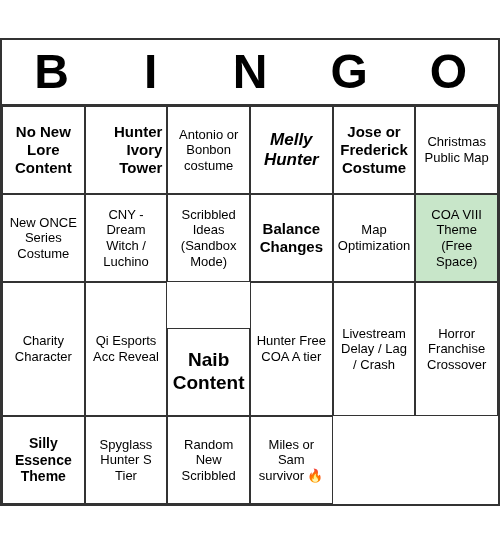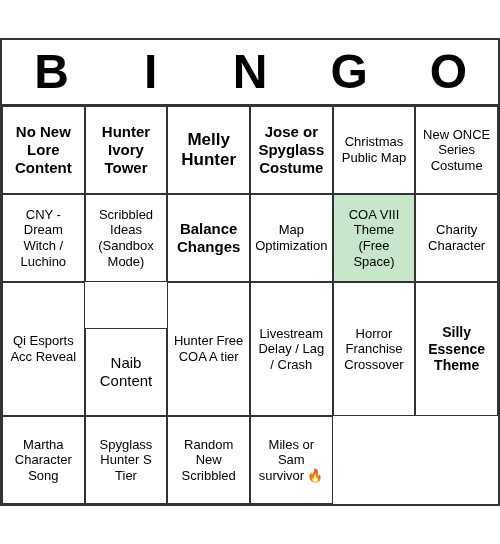--- a/index.html
+++ b/index.html
@@ -59,28 +59,31 @@
     <span class="bingo-letter">B</span>
     <span class="bingo-letter">I</span>
     <span class="bingo-letter">N</span>
     <span class="bingo-letter">G</span>
     <span class="bingo-letter">O</span>
   </div>
   <div class="bingo-grid" id="grid-container">
   <div class="bingo-cell" style="font-weight: bold; font-size: 15px;">
         <span class="cell-text">No New Lore Content</span>
       </div>
-      <div class="bingo-cell" style="font-weight: bold; font-size: 15px;">
+      <div class="bingo-cell" style="font-weight: bold; font-size: 15px; text-align: right;">
         <span class="cell-text">Hunter Ivory Tower</span>
       </div>
-      <div class="bingo-cell" style="font-weight: bold; font-size: 17px;">
+      <div class="bingo-cell">
+        <span class="cell-text">Antonio or Bonbon costume</span>
+      </div>
+      <div class="bingo-cell" style="font-weight: bold; font-size: 17px; font-style: italic;">
         <span class="cell-text">Melly Hunter</span>
       </div>
       <div class="bingo-cell" style="font-weight: bold; font-size: 15px;">
-        <span class="cell-text">Jose or Spyglass Costume</span>
+        <span class="cell-text">Jose or Frederick Costume</span>
       </div>
       <div class="bingo-cell">
         <span class="cell-text">Christmas Public Map</span>
       </div>
       <div class="bingo-cell">
         <span class="cell-text">New ONCE Series Costume</span>
       </div>
       <div class="bingo-cell">
         <span class="cell-text">CNY - Dream Witch / Luchino</span>
       </div>
@@ -95,39 +98,36 @@
       </div>
       <div class="bingo-cell" style="background: rgb(200, 230, 201); font-size: 13px;">
         <span class="cell-text">COA VIII Theme (Free Space)</span>
       </div>
       <div class="bingo-cell">
         <span class="cell-text">Charity Character</span>
       </div>
       <div class="bingo-cell">
         <span class="cell-text">Qi Esports Acc Reveal</span>
       </div>
-      <div class="bingo-cell" style="font-weight: normal; font-size: 15px; margin-top: 46px;">
+      <div class="bingo-cell" style="font-weight: bold; font-size: 19px; margin-top: 46px;">
         <span class="cell-text">Naib Content</span>
       </div>
       <div class="bingo-cell">
         <span class="cell-text">Hunter Free COA A tier</span>
       </div>
       <div class="bingo-cell">
         <span class="cell-text">Livestream Delay / Lag / Crash</span>
       </div>
       <div class="bingo-cell">
         <span class="cell-text">Horror Franchise Crossover</span>
       </div>
       <div class="bingo-cell" style="font-weight: bold; font-size: 14px;">
         <span class="cell-text">Silly Essence Theme</span>
       </div>
       <div class="bingo-cell">
-        <span class="cell-text">Martha Character Song</span>
-      </div>
-      <div class="bingo-cell">
         <span class="cell-text">Spyglass Hunter S Tier</span>
       </div>
       <div class="bingo-cell">
         <span class="cell-text">Random New Scribbled</span>
       </div>
       <div class="bingo-cell">
         <span class="cell-text">Miles or Sam survivor 🔥</span>
       </div>
     </div>
 </div>

